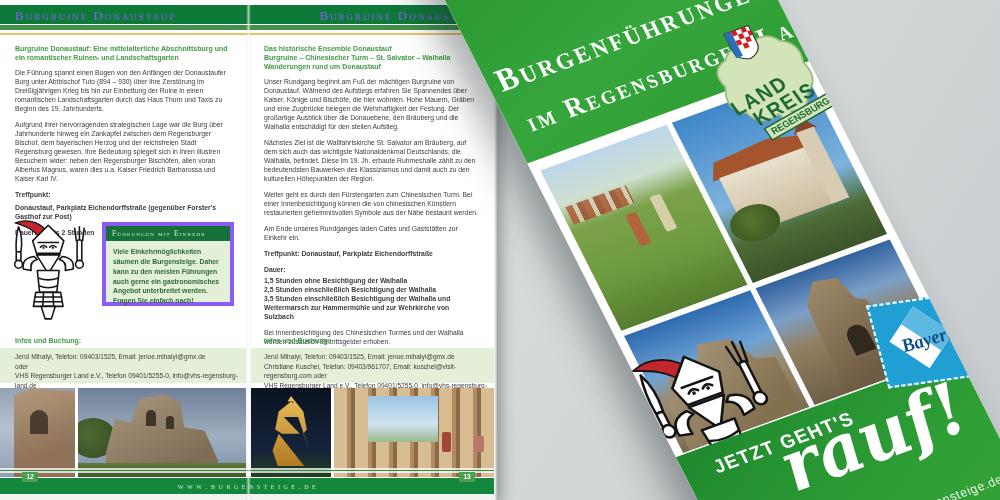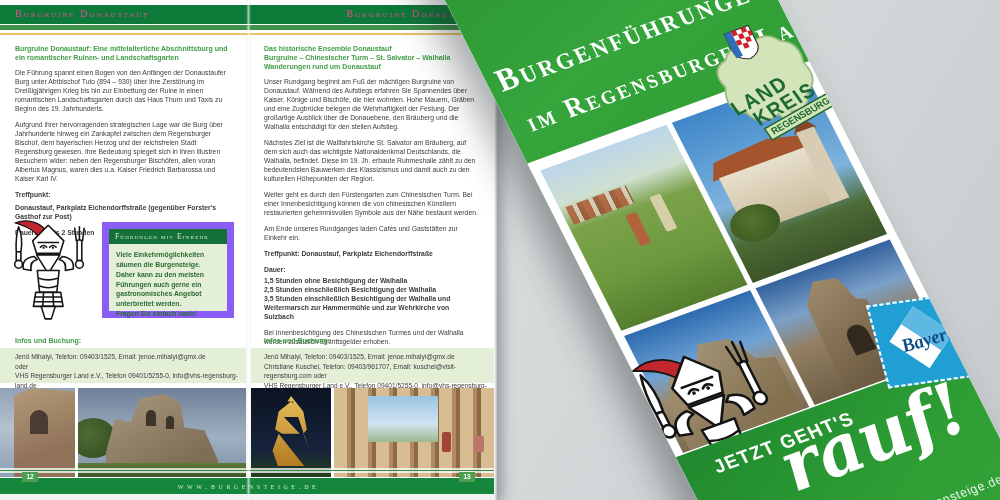--- a/index.html
+++ b/index.html
@@ -9,38 +9,38 @@
   
   .spread{position:absolute;left:0;top:0;width:497px;height:500px;background:#fff;
     box-shadow:5px 3px 12px rgba(30,35,40,.35);}
   .edge-hl{position:absolute;right:0;top:0;width:3px;height:100%;
     background:linear-gradient(to right,#fff,#b9bcbd);}
   .fold{position:absolute;left:246px;top:0;width:5px;height:100%;
     background:linear-gradient(to right,rgba(0,0,0,.05),rgba(255,255,255,.6),rgba(0,0,0,.04));}
   .hdr-band{position:absolute;left:0;top:5px;width:497px;height:19px;background:#0d7a39;}
   .hdr-strip{position:absolute;left:0;top:25px;width:497px;height:5px;background:#3f9149;}
   .gold-line{position:absolute;left:0;top:33px;width:497px;height:2px;background:#eac268;}
-  .hdr-txt{position:absolute;top:8px;color:#ec4899;font-family:"Liberation Serif",serif;
-    font-variant:small-caps;font-size:10px;letter-spacing:2px;white-space:nowrap;}
+  .hdr-txt{position:absolute;top:8px;color:#8b5cf6;font-family:"Liberation Serif",serif;
+    font-variant:small-caps;font-size:13px;letter-spacing:2px;white-space:nowrap;}
   .hdr-txt.l{left:15px;} .hdr-txt.r{right:16px;}
   .col{position:absolute;top:44px;width:218px;font-size:6.8px;line-height:1.32;color:#3c3c3c;}
   .col.left{left:15px;} .col.right{left:264px;width:216px;}
   .h-green{color:#3f9c44;font-weight:bold;font-size:7px;line-height:1.3;margin:0 0 7px 0;}
   .para{margin:0 0 7px 0;}
   .bold{font-weight:bold;}
   .pre{white-space:pre-line;}
   .infos-label{position:absolute;left:15px;top:337px;color:#3f9c44;font-weight:bold;font-size:7px;}
   .infos-label.rp{left:264px;}
   .contact-band{position:absolute;top:348px;height:35px;background:#e4efd8;font-size:6.6px;
     line-height:1.45;color:#3c3c3c;padding:4px 0 0 15px;box-sizing:border-box;}
   .contact-band.lp{left:0;width:246px;} .contact-band.rp{left:251px;width:246px;padding-left:13px;}
   
   .knight-sm{position:absolute;left:6px;top:219px;width:86px;height:103px;}
-  .infobox{position:absolute;left:102px;top:222px;width:132px;height:96px;background:#e4efd8;
-    border:7px solid #8b5cf6;box-sizing:border-box;}
+  .infobox{position:absolute;left:102px;top:222px;width:132px;height:84px;background:#e4efd8;
+    border:4px solid #8b5cf6;box-sizing:border-box;}
   .infobox .ib-hd{background:#15713a;color:#dcead0;font-family:"Liberation Serif",serif;
     font-variant:small-caps;letter-spacing:1.2px;font-size:7.5px;padding:3px 6px;}
   .infobox .ib-bd{padding:6px 7px;color:#2c6b34;font-weight:bold;font-size:6.8px;line-height:1.45;}
   
   .ph{position:absolute;overflow:hidden;}
   .ph-ruinA{left:0;top:388px;width:75px;height:89px;
     background:linear-gradient(180deg,#93a2b6 0%,#b6c1cf 45%,#8da0b4 100%);}
   .ph-ruinA .wall{position:absolute;left:14px;top:0;width:61px;height:89px;background:
     linear-gradient(160deg,#b49a7c,#8f7257 70%);
     clip-path:polygon(0 8%,30% 0,100% 4%,100% 100%,0 100%);}

